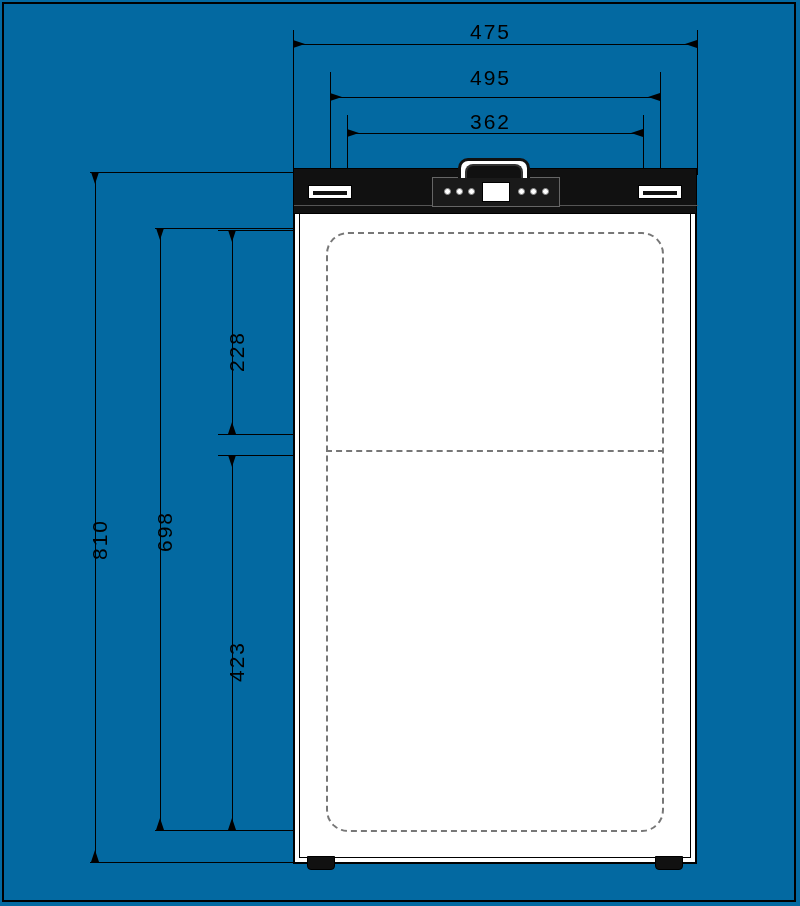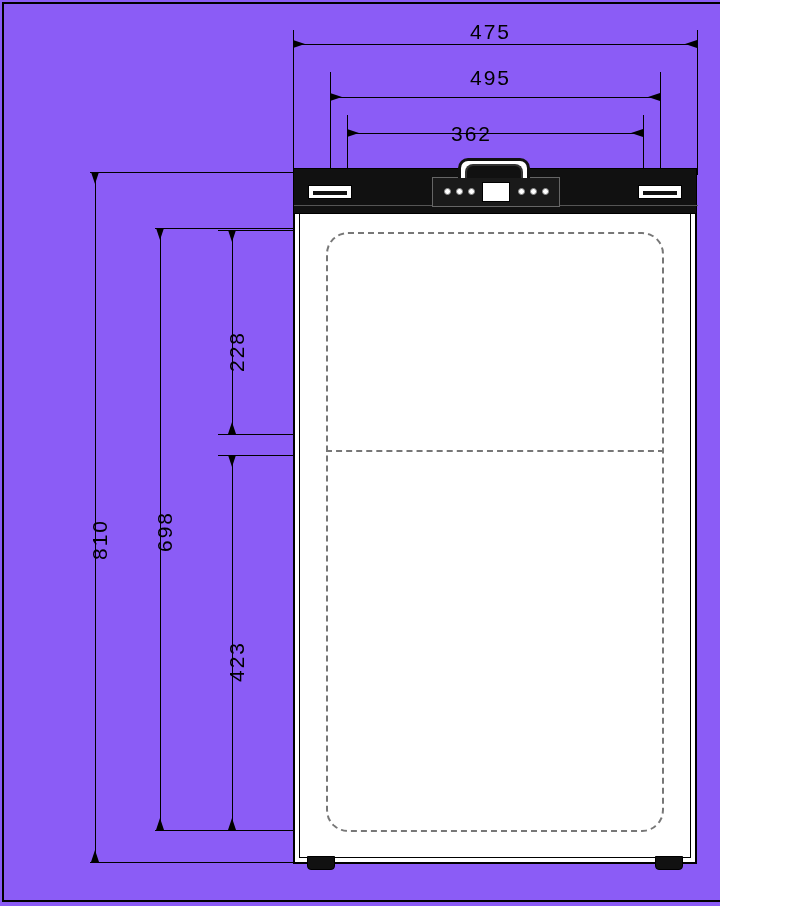--- a/index.html
+++ b/index.html
@@ -5,23 +5,23 @@
   html, body {
     margin: 0;
     padding: 0;
     background: #ffffff;
   }
   body {
     font-family: "Liberation Sans", sans-serif;
   }
   #sheet {
     position: relative;
-    width: 720px;
+    width: 800px;
     height: 906px;
-    background: #8b5cf6;
+    background: #0369a1;
     overflow: hidden;
   }
   .border-frame {
     position: absolute;
     left: 2px;
     top: 2px;
     width: 794px;
     height: 900px;
     border: 2px solid #000000;
     box-sizing: border-box;
@@ -258,21 +258,21 @@
   <div class="hline" style="left:330px; top:97px; width:330px;"></div>
   <div class="arr right" style="left:330px; top:93px;"></div>
   <div class="arr left" style="left:648px; top:93px;"></div>
   <div class="dim-label" style="left:470px; top:66px;">495</div>
 
   <div class="extv" style="left:347px; top:115px; height:70px;"></div>
   <div class="extv" style="left:643px; top:115px; height:70px;"></div>
   <div class="hline" style="left:347px; top:133px; width:296px;"></div>
   <div class="arr right" style="left:347px; top:129px;"></div>
   <div class="arr left" style="left:631px; top:129px;"></div>
-  <div class="dim-label" style="left:451px; top:110px;margin-top:12px;">362</div>
+  <div class="dim-label" style="left:470px; top:110px;">362</div>
 
   <div class="ext" style="left:90px; top:172px; width:205px;"></div>
   <div class="ext" style="left:90px; top:862px; width:205px;"></div>
 
   <div class="ext" style="left:155px; top:228px; width:175px;"></div>
   <div class="ext" style="left:155px; top:830px; width:175px;"></div>
 
   <div class="ext" style="left:218px; top:230px; width:120px;"></div>
   <div class="ext" style="left:218px; top:434px; width:120px;"></div>
   <div class="ext" style="left:218px; top:455px; width:120px;"></div>

